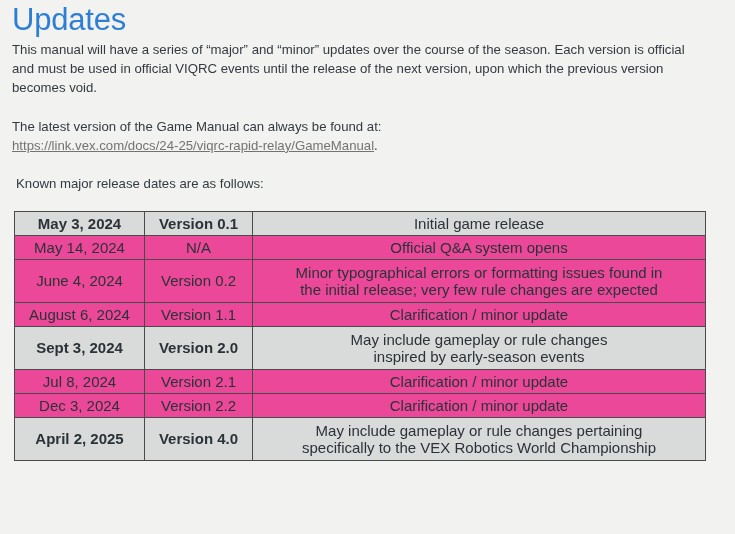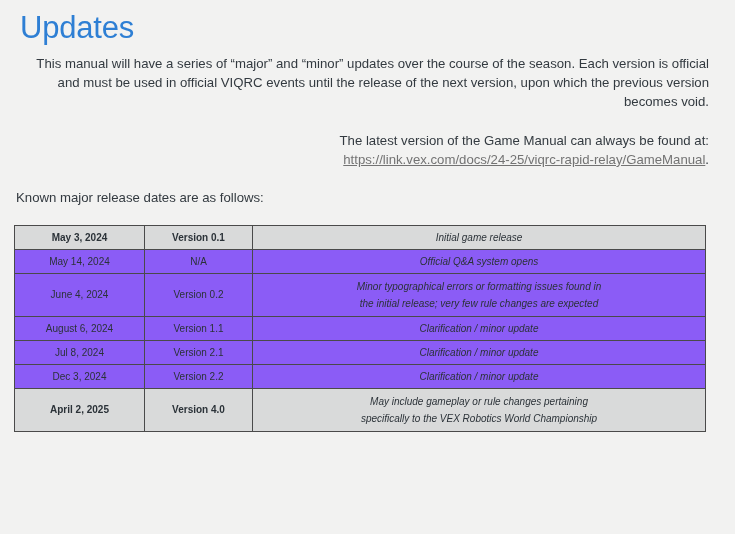--- a/index.html
+++ b/index.html
@@ -15,89 +15,86 @@
     overflow: hidden;
   }
   .page {
     position: relative;
     width: 735px;
     height: 534px;
     padding: 0;
     box-sizing: border-box;
   }
   .page-title {
-    margin: 8px;
+    margin: 0;
     padding: 2px 7px 0 12px;
     font-size: 31px;
     font-weight: 400;
     line-height: 36px;
     color: #2e7fd4;
     letter-spacing: -0.2px;
   }
   .body-text {
     margin: 0;
     padding: 0 26px 0 12px;
     font-size: 13.2px;
     line-height: 19.2px;
     color: #333a40;
   }
   .para-intro {
     margin-top: 2px;
-    text-align: right;
   }
   .para-latest {
     margin-top: 19px;
-    text-align: right;
   }
   .para-known {
     margin-top: 19px;
     padding-left: 16px;
   }
   .doc-link {
     color: #737373;
     text-decoration: underline;
   }
   .release-table {
     margin: 18px 0 0 14px;
     border-collapse: collapse;
     width: 692px;
     table-layout: fixed;
     border: 1px solid #4a4a4a;
   }
   .release-table td {
     border: 1px solid #4a4a4a;
-    font-size: 10px;
+    font-size: 15px;
     line-height: 17.5px;
     color: #2b3238;
     text-align: center;
     vertical-align: middle;
     padding: 2px 4px;
   }
   .col-date { width: 130px; }
   .col-version { width: 108px; }
   .col-desc { width: auto; }
   tr.shaded td {
     background: #d9dada;
   }
   tr.plain td {
-    background: #8b5cf6;
+    background: #ec4899;
   }
   tr.shaded td.cell-date,
   tr.shaded td.cell-version {
     font-weight: bold;
   }
   tr.tall td {
     height: 38px;
   }
   tr.short td {
     height: 19px;
   }
   .desc-line {
     display: block;
-    font-style: italic;
   }
 </style>
 </head>
 <body>
 
 <div class="page">
 
   <h1 class="page-title">Updates</h1>
 
   <p class="body-text para-intro">This manual will have a series of “major” and “minor” updates over the course of the season. Each version is official and must be used in official VIQRC events until the release of the next version, upon which the previous version becomes void.</p>
@@ -138,20 +135,28 @@
             <span class="desc-line">the initial release; very few rule changes are expected</span>
           </td>
         </tr>
         <tr class="plain short">
           <td class="cell-date">August 6, 2024</td>
           <td class="cell-version">Version 1.1</td>
           <td class="cell-description">
             <span class="desc-line">Clarification / minor update</span>
           </td>
         </tr>
+        <tr class="shaded tall">
+          <td class="cell-date">Sept 3, 2024</td>
+          <td class="cell-version">Version 2.0</td>
+          <td class="cell-description">
+            <span class="desc-line">May include gameplay or rule changes</span>
+            <span class="desc-line">inspired by early-season events</span>
+          </td>
+        </tr>
         <tr class="plain short">
           <td class="cell-date">Jul 8, 2024</td>
           <td class="cell-version">Version 2.1</td>
           <td class="cell-description">
             <span class="desc-line">Clarification / minor update</span>
           </td>
         </tr>
         <tr class="plain short">
           <td class="cell-date">Dec 3, 2024</td>
           <td class="cell-version">Version 2.2</td>

